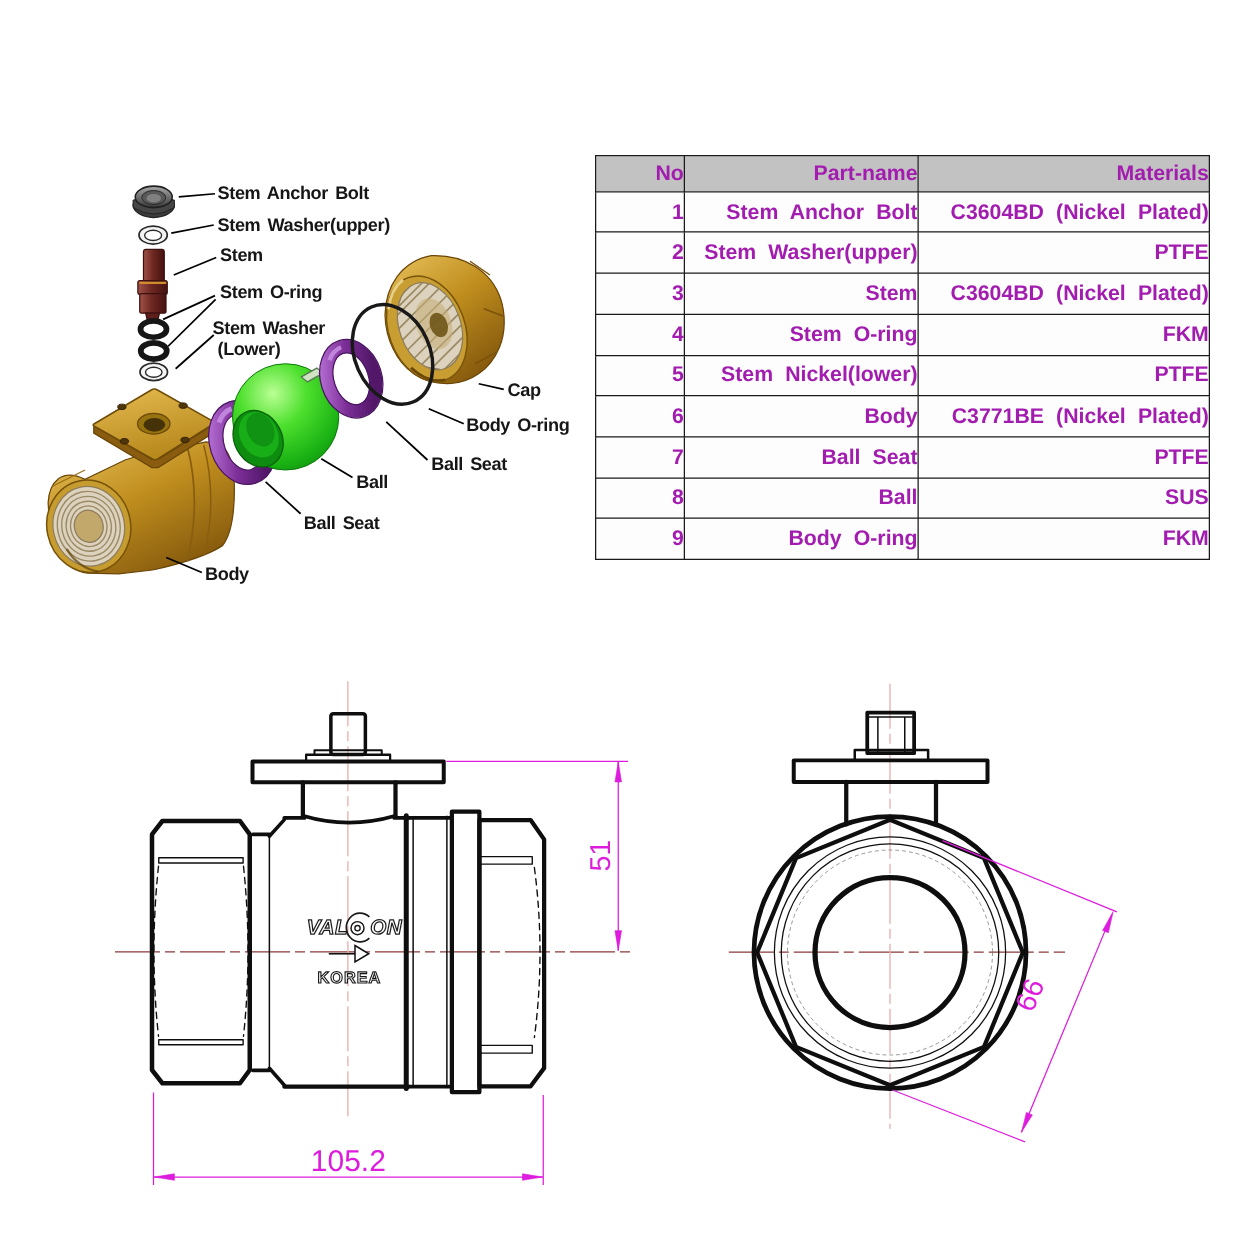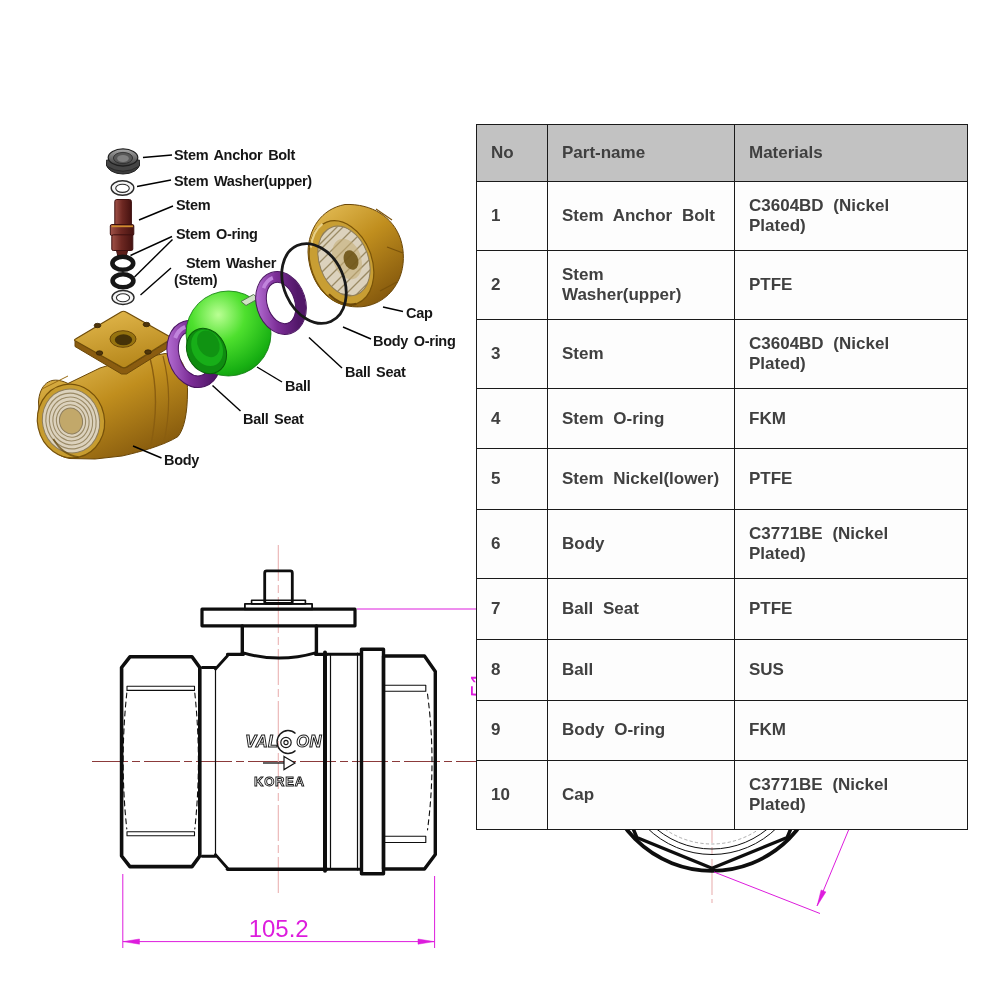--- a/index.html
+++ b/index.html
@@ -1,19 +1,19 @@
 <!DOCTYPE html>
 <html><head><meta charset="utf-8">
 <style>
 html,body{margin:0;padding:0;background:#fff;}
 #page{position:relative;width:1000px;height:1000px;background:#fff;overflow:hidden;font-family:"Liberation Sans",sans-serif;}
 #page svg{position:absolute;left:0;top:0;}
 .lb{position:absolute;font-size:14.5px;font-weight:bold;color:#161616;word-spacing:2px;white-space:nowrap;letter-spacing:-0.3px;}
 table.pt{position:absolute;left:476px;top:124px;border-collapse:collapse;table-layout:fixed;font-family:"Liberation Sans",sans-serif;}
-table.pt td{border:1.4px solid #1a1a1a;text-align:left;vertical-align:middle;font-size:17px;font-weight:bold;color:#404040;word-spacing:5px;padding:14px;overflow:hidden;}
+table.pt td{border:1.4px solid #1a1a1a;text-align:right;vertical-align:middle;font-size:17px;font-weight:bold;color:#a21caf;word-spacing:5px;padding:0;overflow:hidden;}
 table.pt tr.hd td{background:#c2c2c2;height:27.8px;}
 table.pt tr.dr td{height:31.7px;background:#fdfdfd;}
 </style></head><body>
 <div id="page">
 <svg width="1000" height="1000" viewBox="0 0 1000 1000">
 <defs>
 <linearGradient id="br" x1="0" y1="0" x2="0" y2="1">
 <stop offset="0" stop-color="#eac768"></stop>
           <stop offset="0.45" stop-color="#c3921f"></stop>
           <stop offset="1" stop-color="#8a5c0e"></stop>
@@ -298,32 +298,27 @@
 <tr class="dr">
           <td>8</td>
           <td>Ball</td>
           <td>SUS</td>
         </tr>
 <tr class="dr">
           <td>9</td>
           <td>Body O-ring</td>
           <td>FKM</td>
         </tr>
-<tr class="dr">
-          <td>10</td>
-          <td>Cap</td>
-          <td>C3771BE (Nickel Plated)</td>
-        </tr>
 </tbody>
     </table>
 <div class="lb" style="left:174px;top:147px;">Stem Anchor Bolt</div>
 <div class="lb" style="left:174px;top:173px;">Stem Washer(upper)</div>
 <div class="lb" style="left:176px;top:196.5px;">Stem</div>
 <div class="lb" style="left:176px;top:225.5px;">Stem O-ring</div>
-<div class="lb" style="left:186px;top:254.5px;">Stem Washer</div>
-<div class="lb" style="left:174px;top:272px;">(Stem)</div>
+<div class="lb" style="left:170px;top:254.5px;">Stem Washer</div>
+<div class="lb" style="left:174px;top:272px;">(Lower)</div>
 <div class="lb" style="left:406px;top:305px;">Cap</div>
 <div class="lb" style="left:373px;top:333px;">Body O-ring</div>
 <div class="lb" style="left:345px;top:364px;">Ball Seat</div>
 <div class="lb" style="left:285px;top:378px;">Ball</div>
 <div class="lb" style="left:243px;top:410.5px;">Ball Seat</div>
 <div class="lb" style="left:164px;top:451.5px;">Body</div>
 </div>
 
 </body></html>

